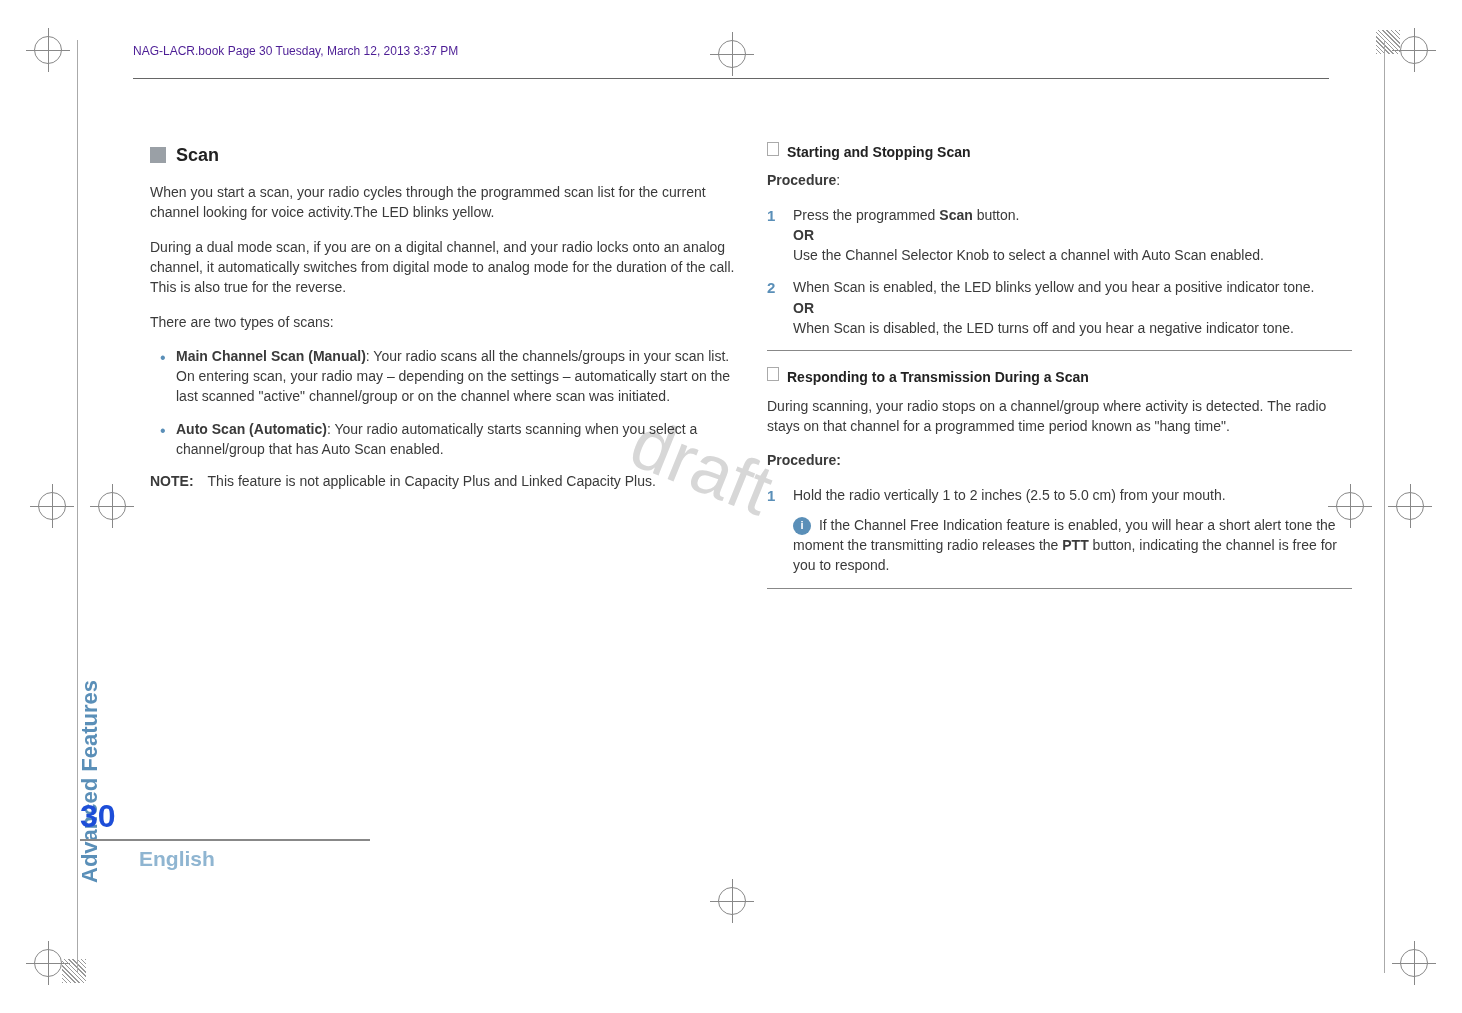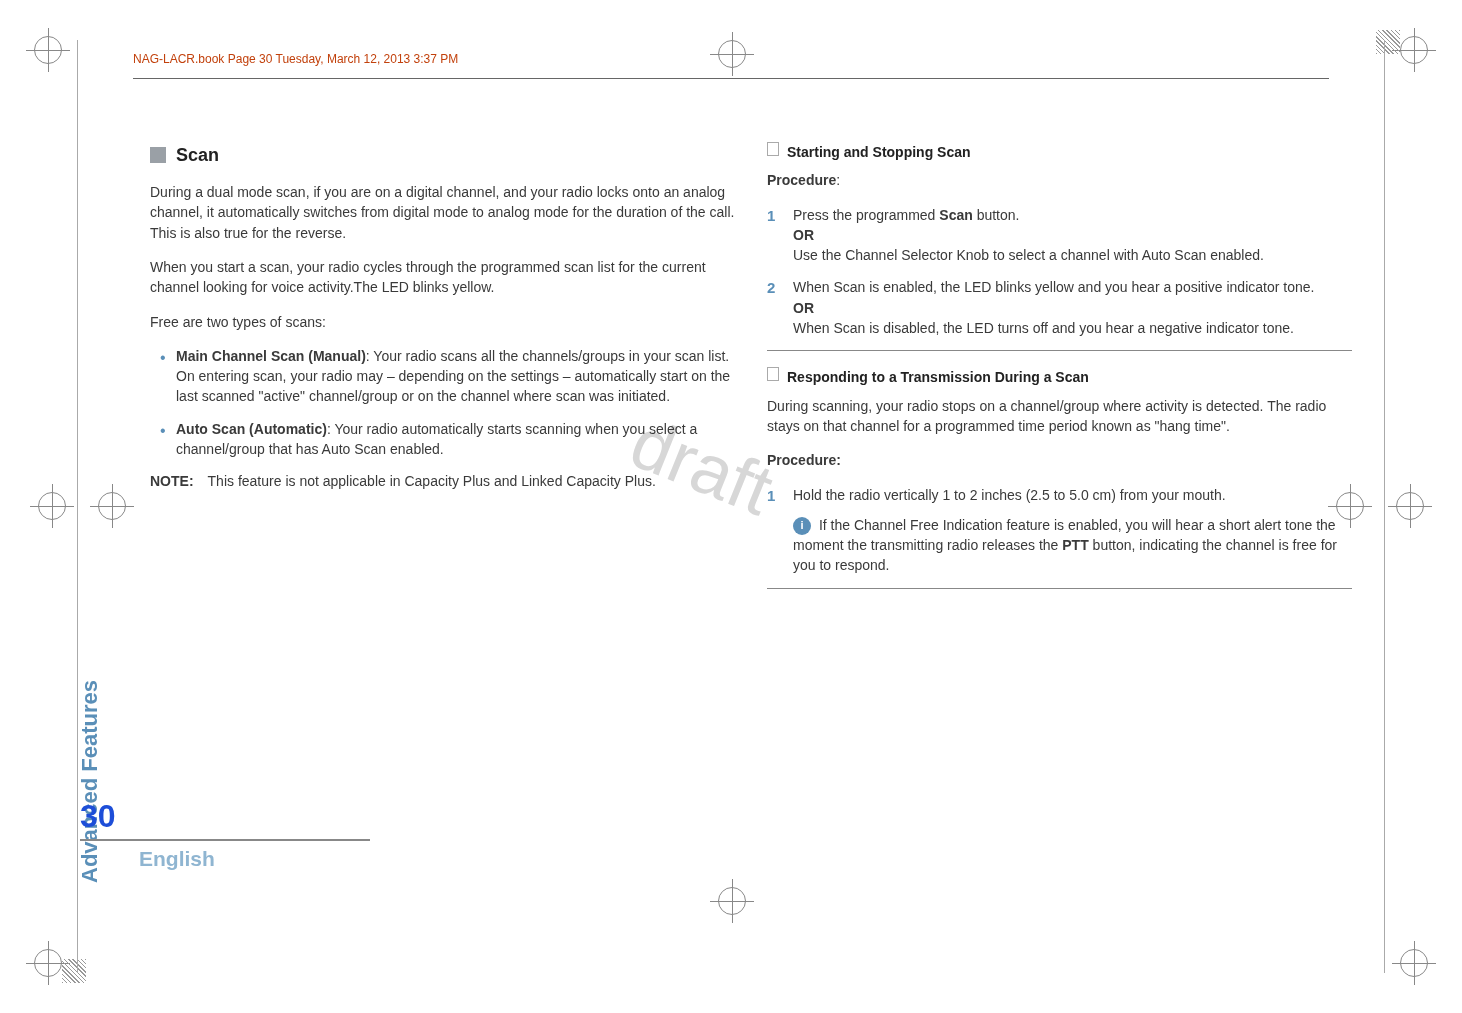--- a/index.html
+++ b/index.html
@@ -33,22 +33,22 @@
     background: repeating-linear-gradient(45deg, #999 0, #999 1px, transparent 1px, transparent 3px);
     position: absolute;
   }
   .header-line {
     position: absolute;
     top: 78px; left: 133px; right: 133px;
     height: 1px; background: #666;
   }
   .header-text {
     position: absolute;
-    top: 52px; left: 133px;
-    font-size: 12px; color: #c2410c;
+    top: 44px; left: 133px;
+    font-size: 12px; color: #4c1d95;
   }
   .content {
     position: absolute;
     top: 142px; left: 150px; right: 110px;
     display: flex;
     gap: 32px;
   }
   .col { flex: 1; color: #3a3a3a; line-height: 1.45; }
   .section-head {
     display: flex; align-items: center;
@@ -170,23 +170,23 @@
 <div class="watermark">draft</div>
 
 <div class="content">
 
   <div class="col">
     <div class="section-head">
       <div class="section-box"></div>
       <span class="section-title">Scan</span>
     </div>
 
+    <p class="body">When you start a scan, your radio cycles through the programmed scan list for the current channel looking for voice activity.The LED blinks yellow.</p>
     <p class="body">During a dual mode scan, if you are on a digital channel, and your radio locks onto an analog channel, it automatically switches from digital mode to analog mode for the duration of the call. This is also true for the reverse.</p>
-    <p class="body">When you start a scan, your radio cycles through the programmed scan list for the current channel looking for voice activity.The LED blinks yellow.</p>
-    <p class="body">Free are two types of scans:</p>
+    <p class="body">There are two types of scans:</p>
 
     <ul class="bullet-list">
       <li>
         <b>Main Channel Scan (Manual)</b><span>: Your radio scans all the channels/groups in your scan list. On entering scan, your radio may – depending on the settings – automatically start on the last scanned "active" channel/group or on the channel where scan was initiated.</span>
       </li>
       <li>
         <b>Auto Scan (Automatic)</b><span>: Your radio automatically starts scanning when you select a channel/group that has Auto Scan enabled.</span>
       </li>
     </ul>
 

